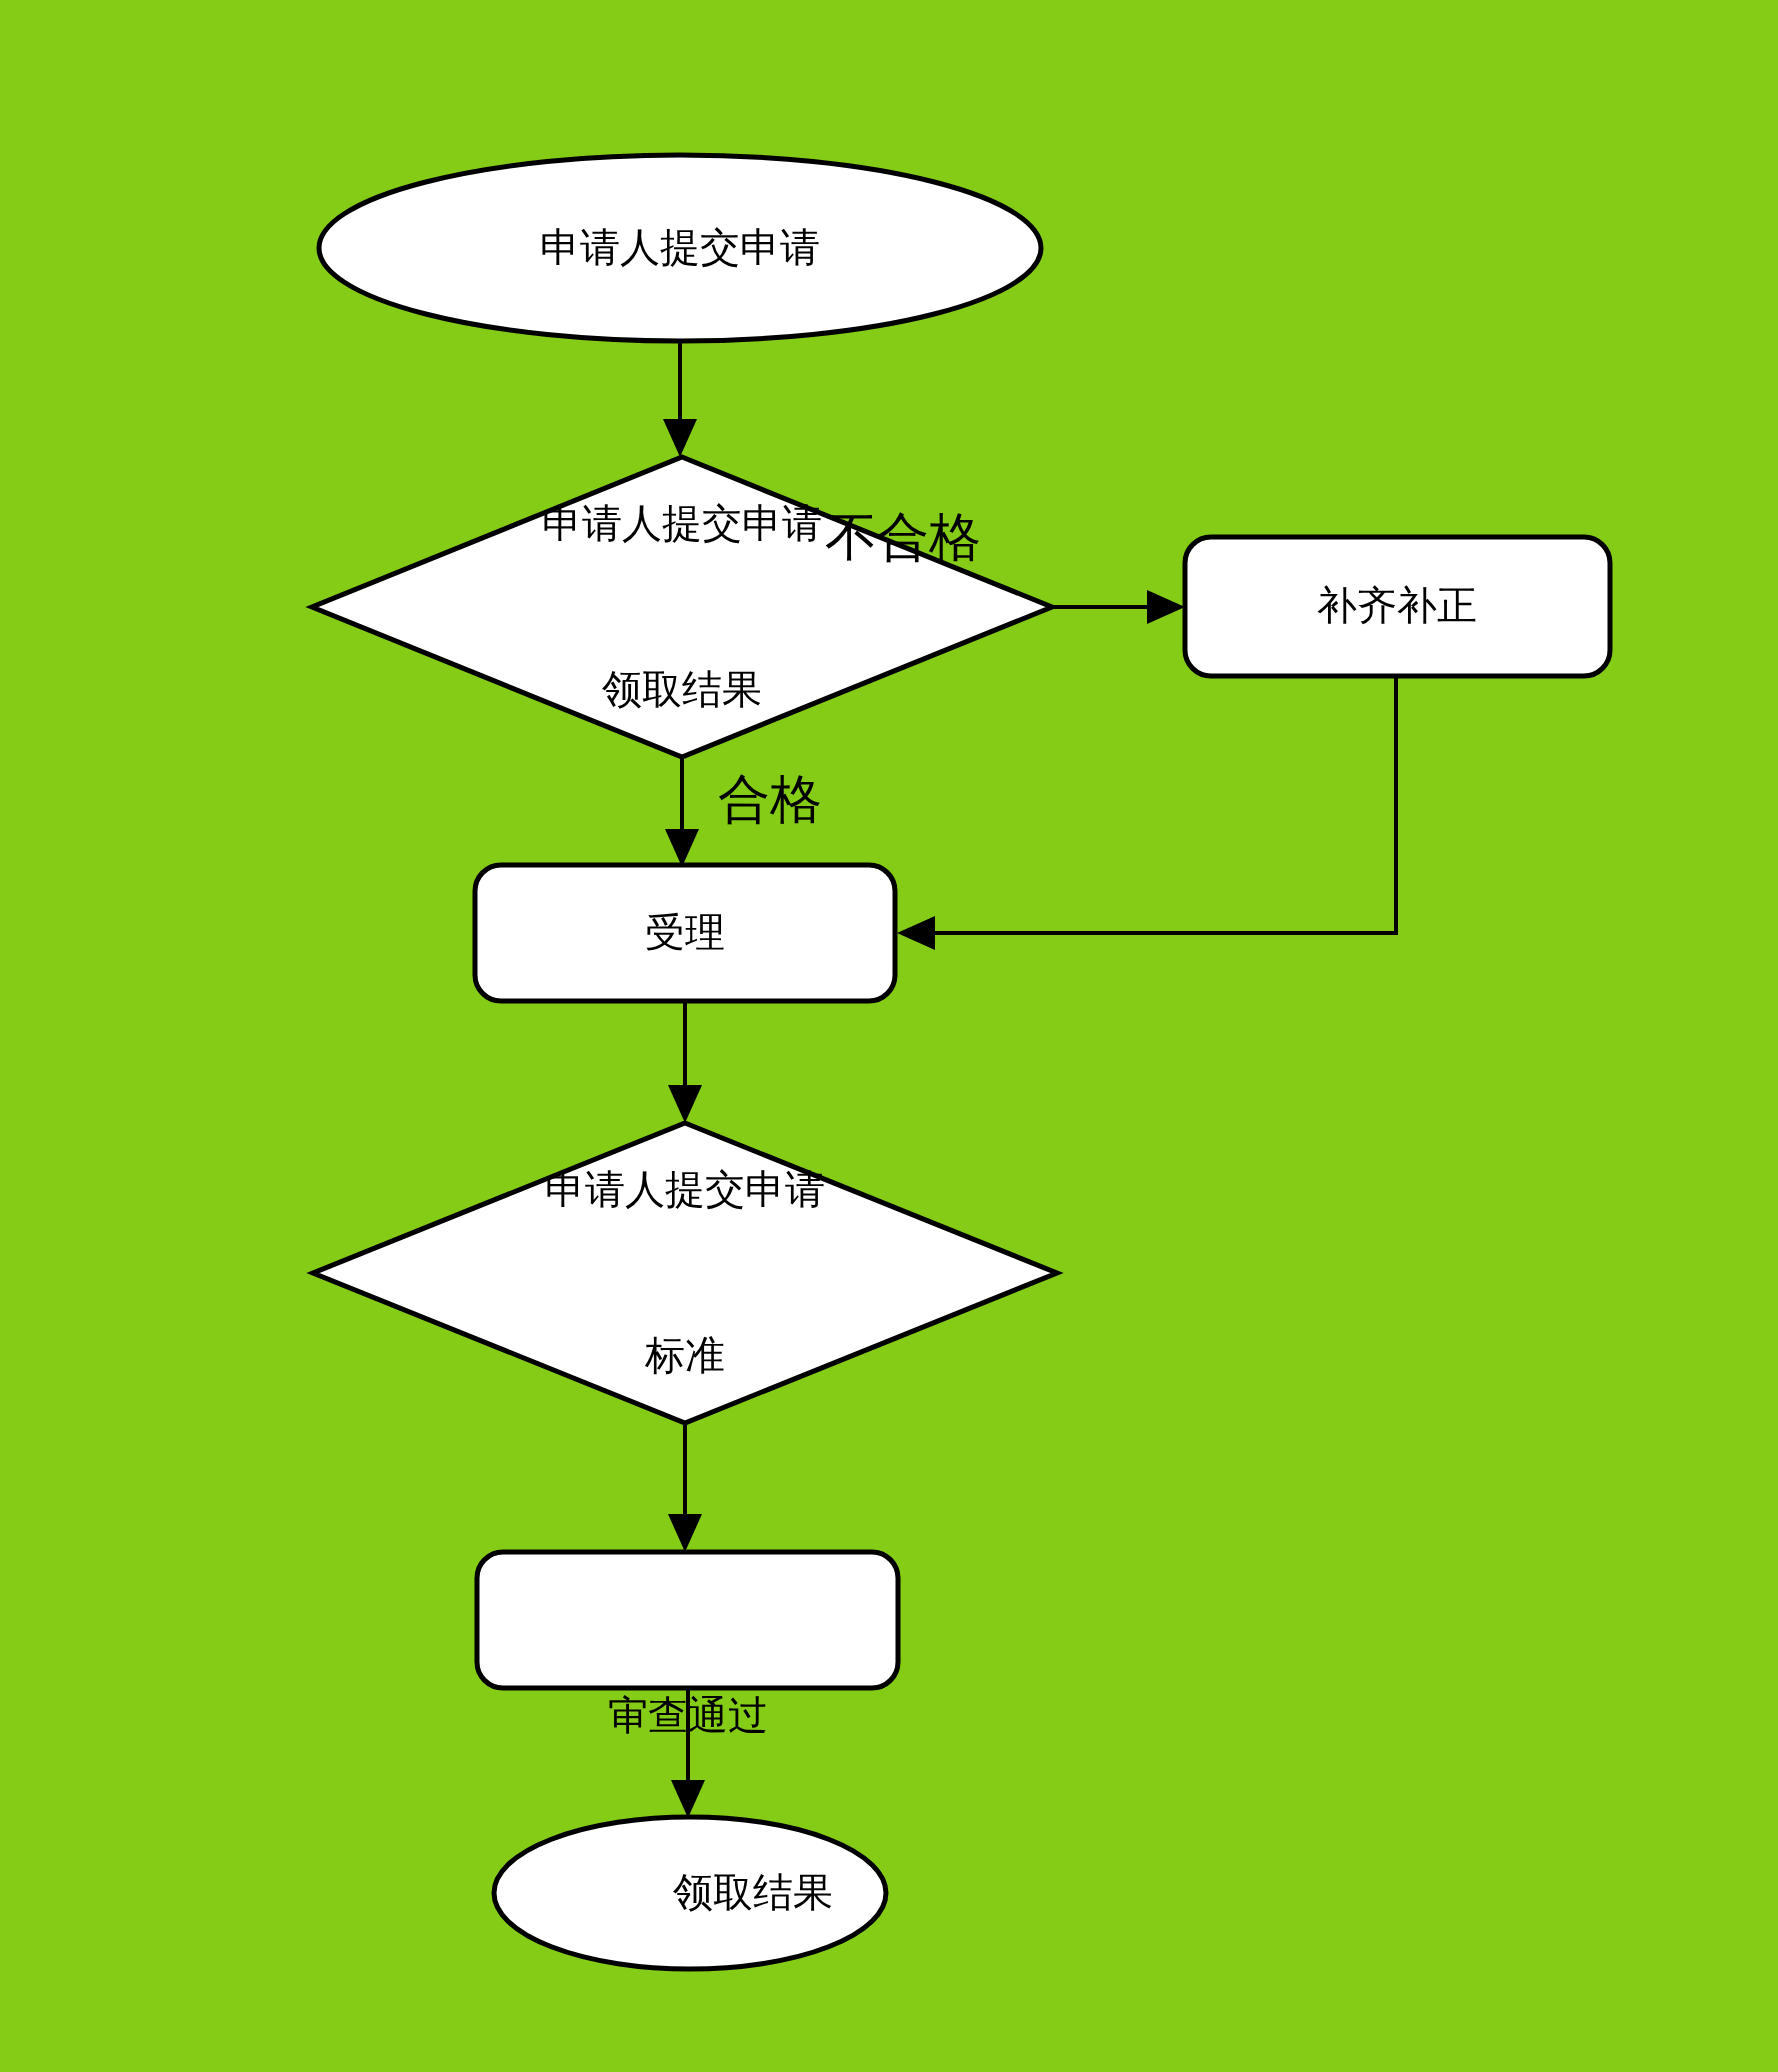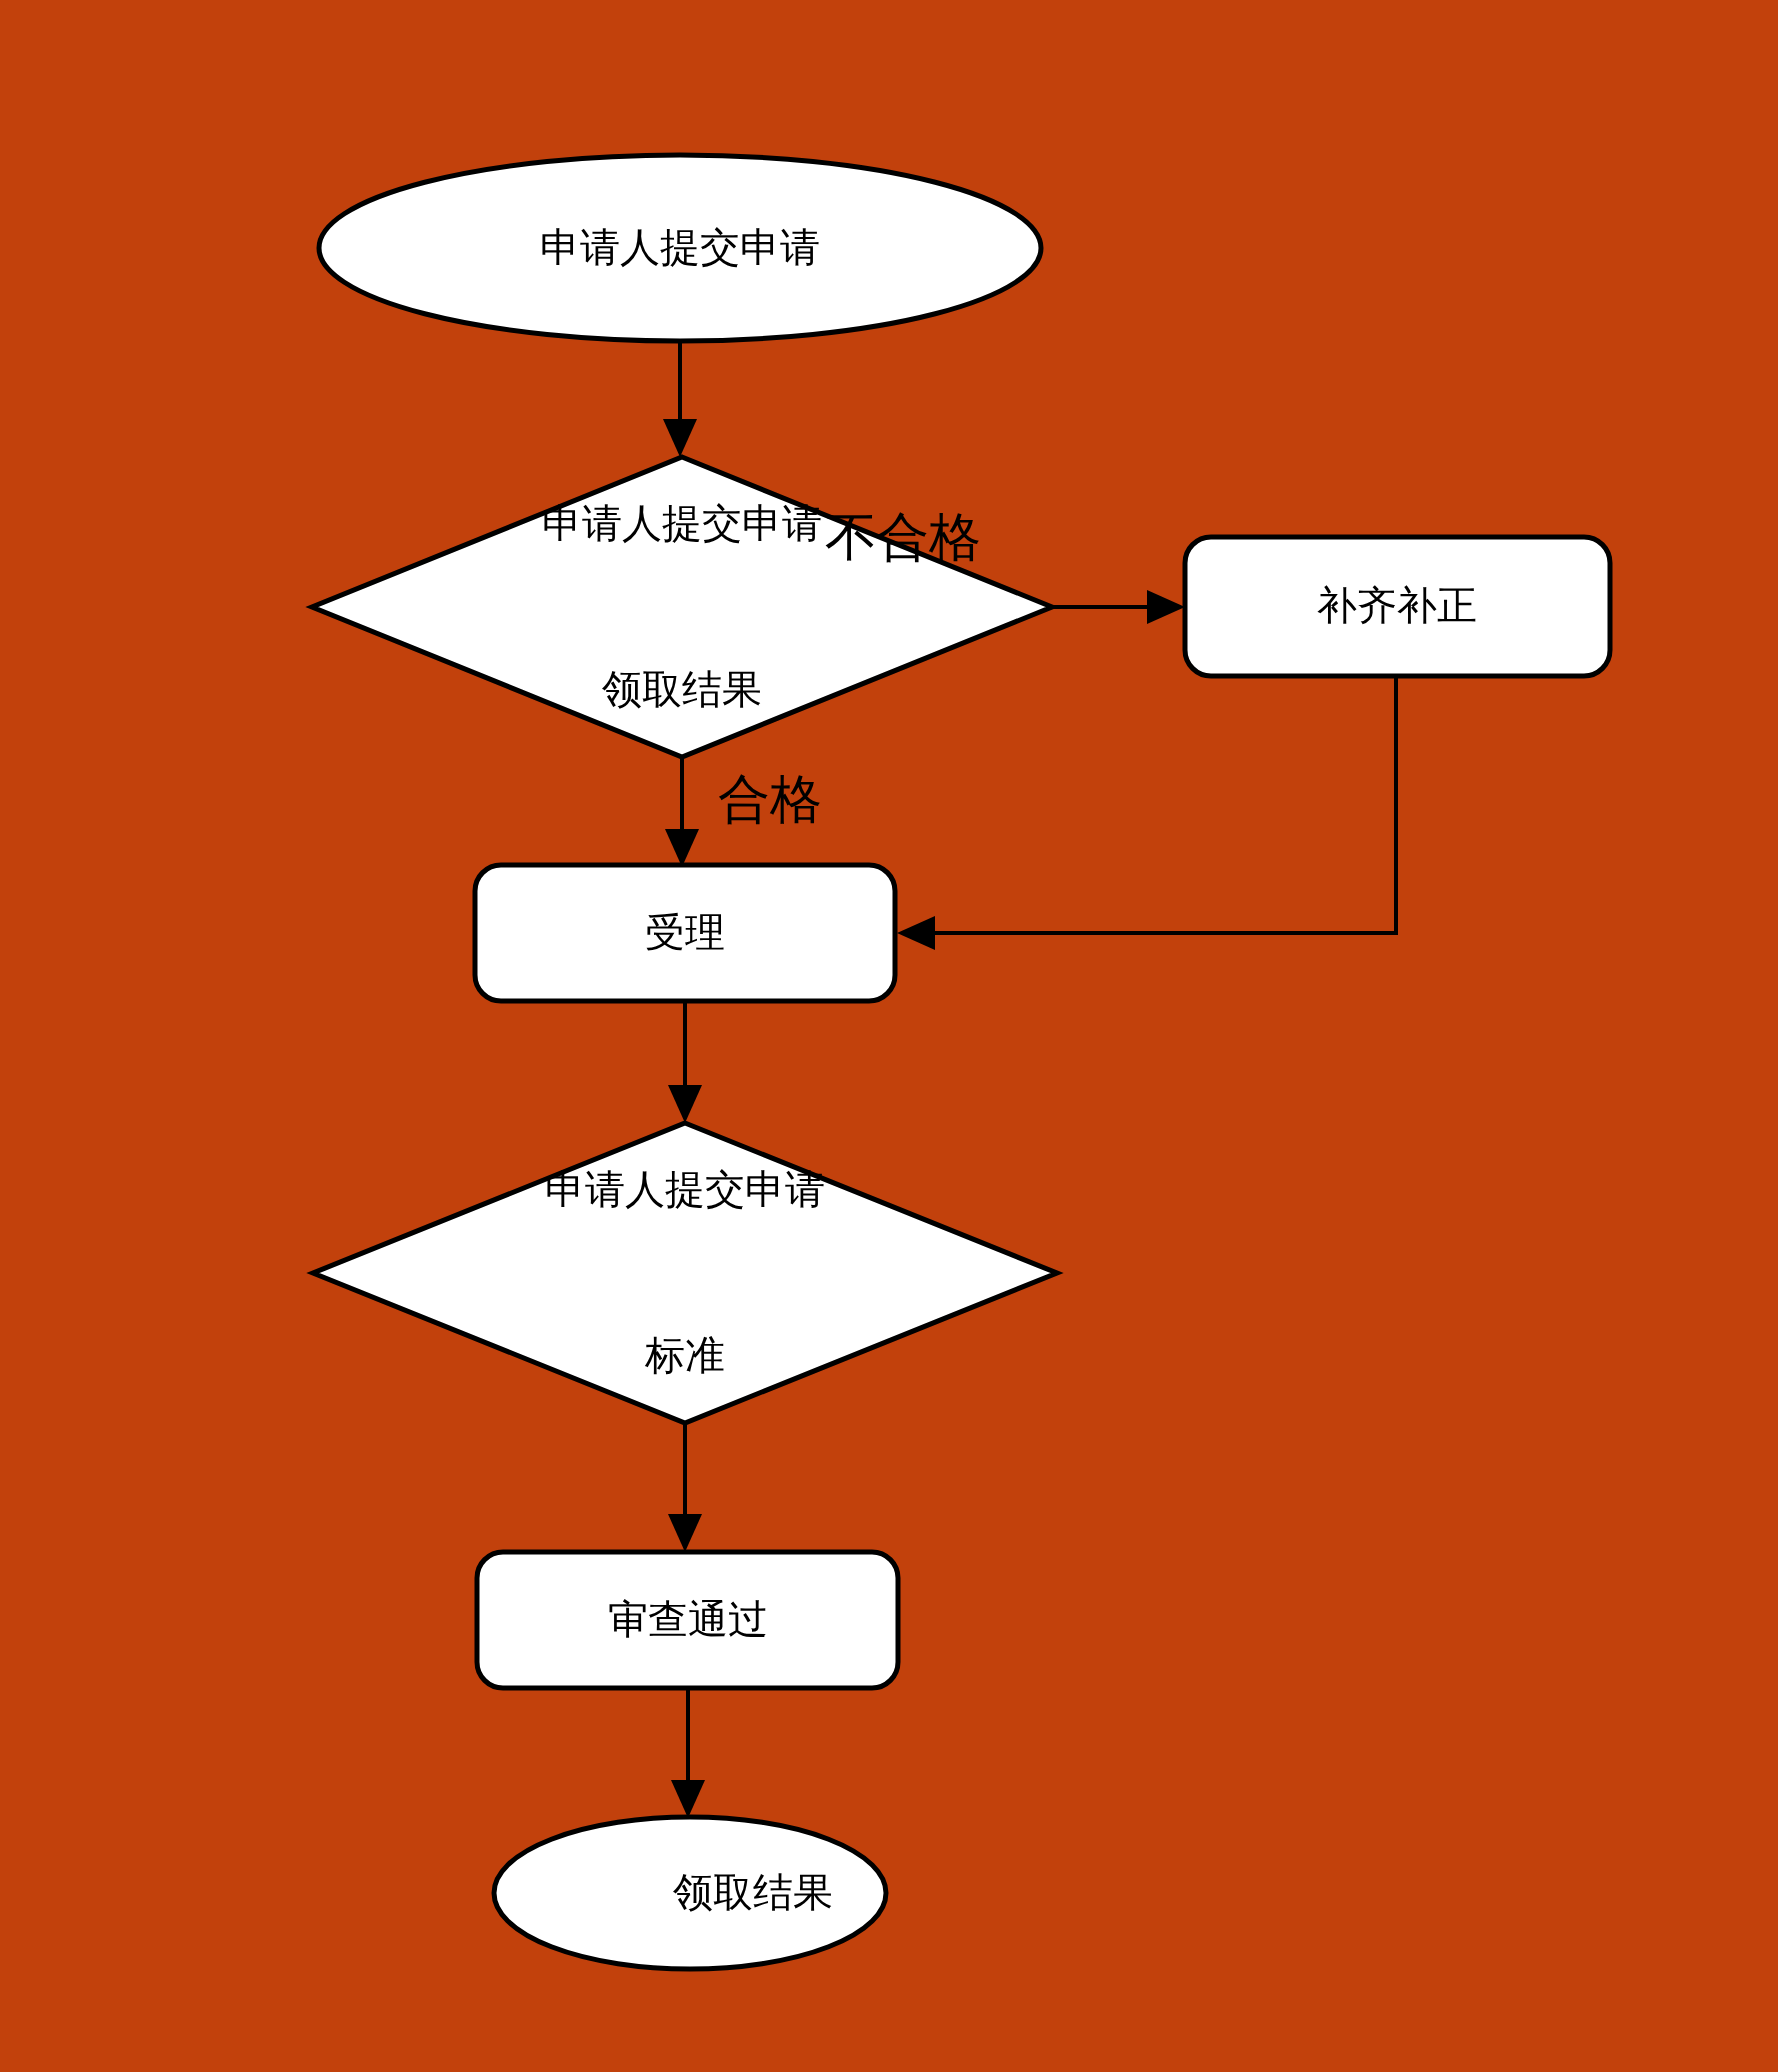--- a/index.html
+++ b/index.html
@@ -8,21 +8,21 @@
     padding: 0;
     background: #ffffff;
   }
   body {
     font-family: "DejaVu Sans", "Liberation Sans", sans-serif;
   }
   #canvas {
     position: relative;
     width: 1778px;
     height: 2072px;
-    background: #c2410c;
+    background: #84cc16;
     overflow: hidden;
   }
   #flow-svg {
     position: absolute;
     left: 0;
     top: 0;
     width: 1778px;
     height: 2072px;
   }
   .node-shape {
@@ -136,21 +136,21 @@
 
   <div class="node-text" style="left:1397px; top:606px;">补齐补正</div>
 
   <div class="node-text" style="left:685px; top:933px;">受理</div>
 
   <div class="node-text" style="left:685px; top:1273px;">
     <div>申请人提交申请</div>
     <div>标准</div>
   </div>
 
-  <div class="node-text" style="left:688px; top:1620px;">审查通过</div>
+  <div class="node-text" style="left:688px; top:1716px;">审查通过</div>
 
   <div class="node-text" style="left:720px; top:1893px;margin-left:33px;">领取结果</div>
 
   <div class="edge-text" style="left:903px; top:538px;">不合格</div>
 
   <div class="edge-text" style="left:770px; top:800px;">合格</div>
 
 </div>
 
 </body></html>

